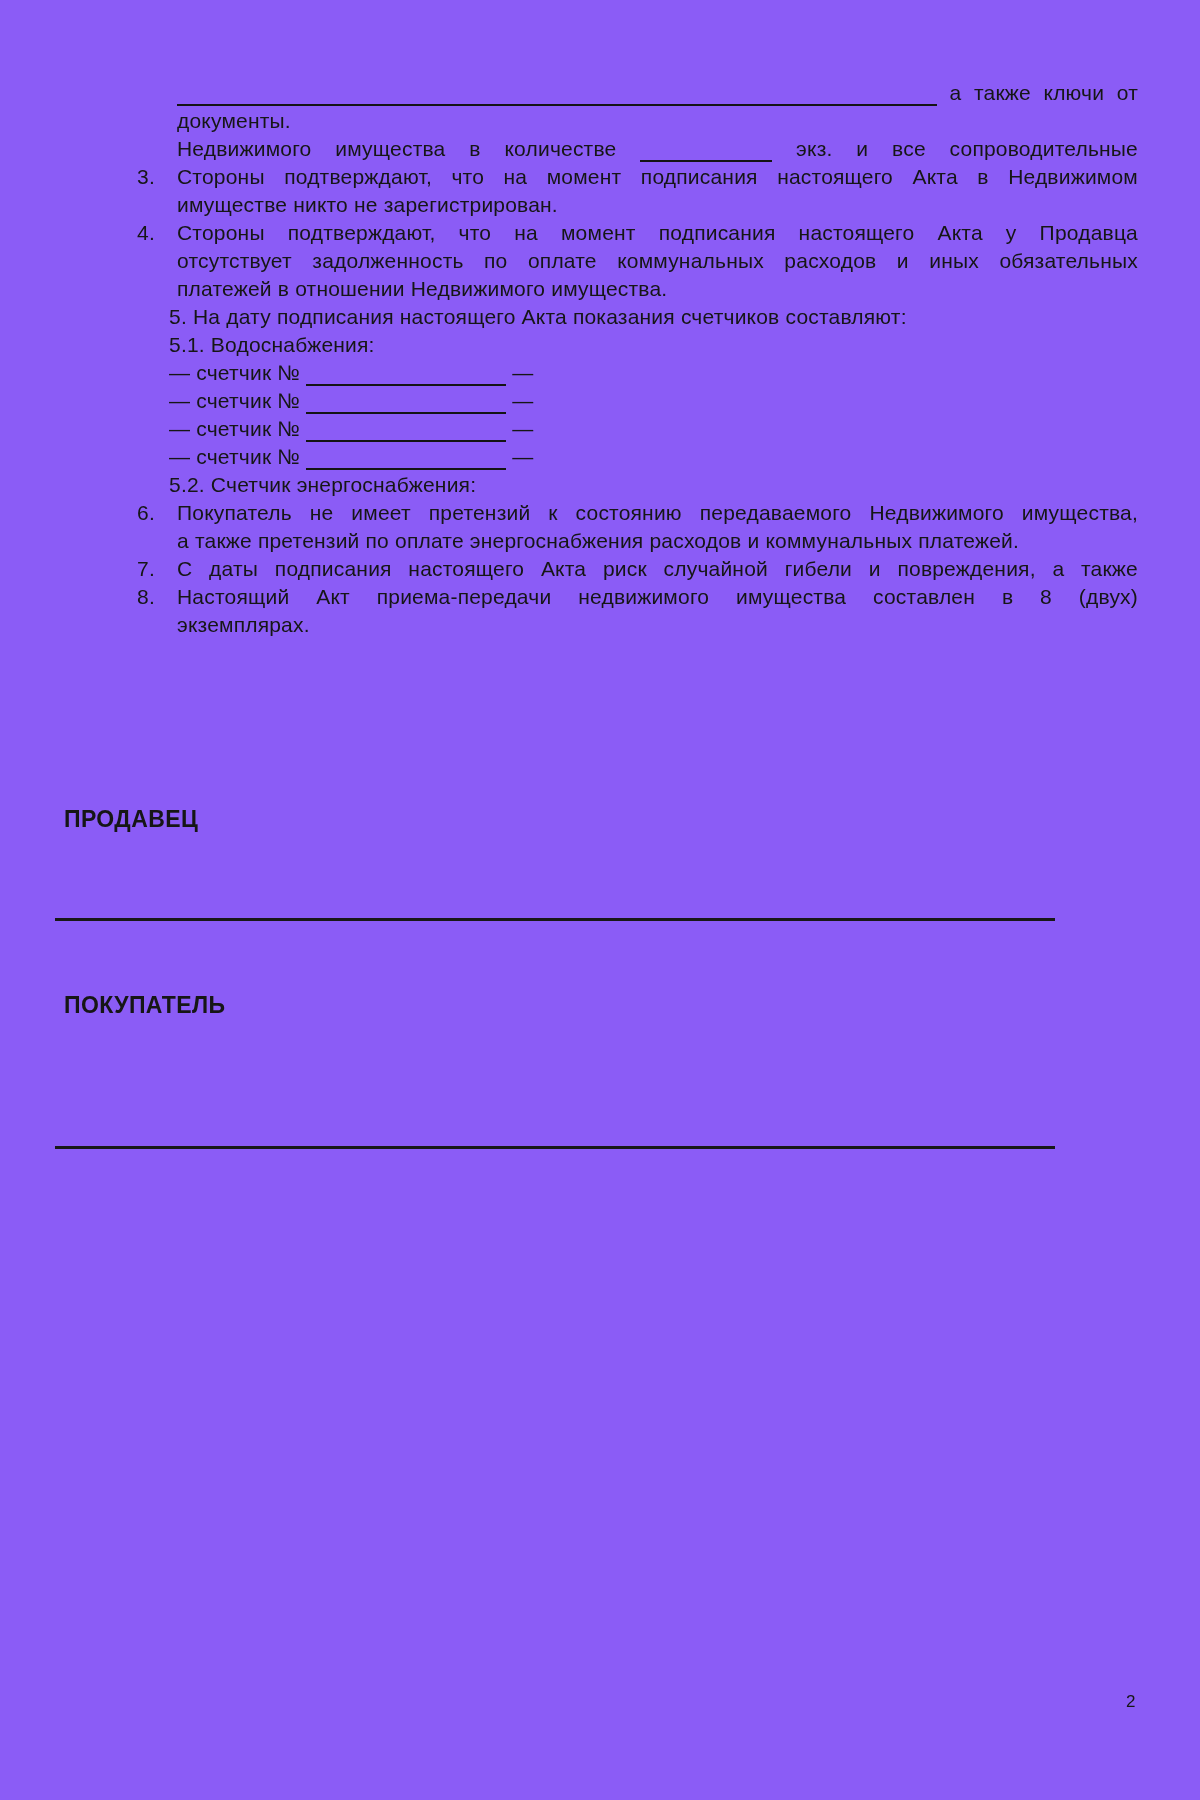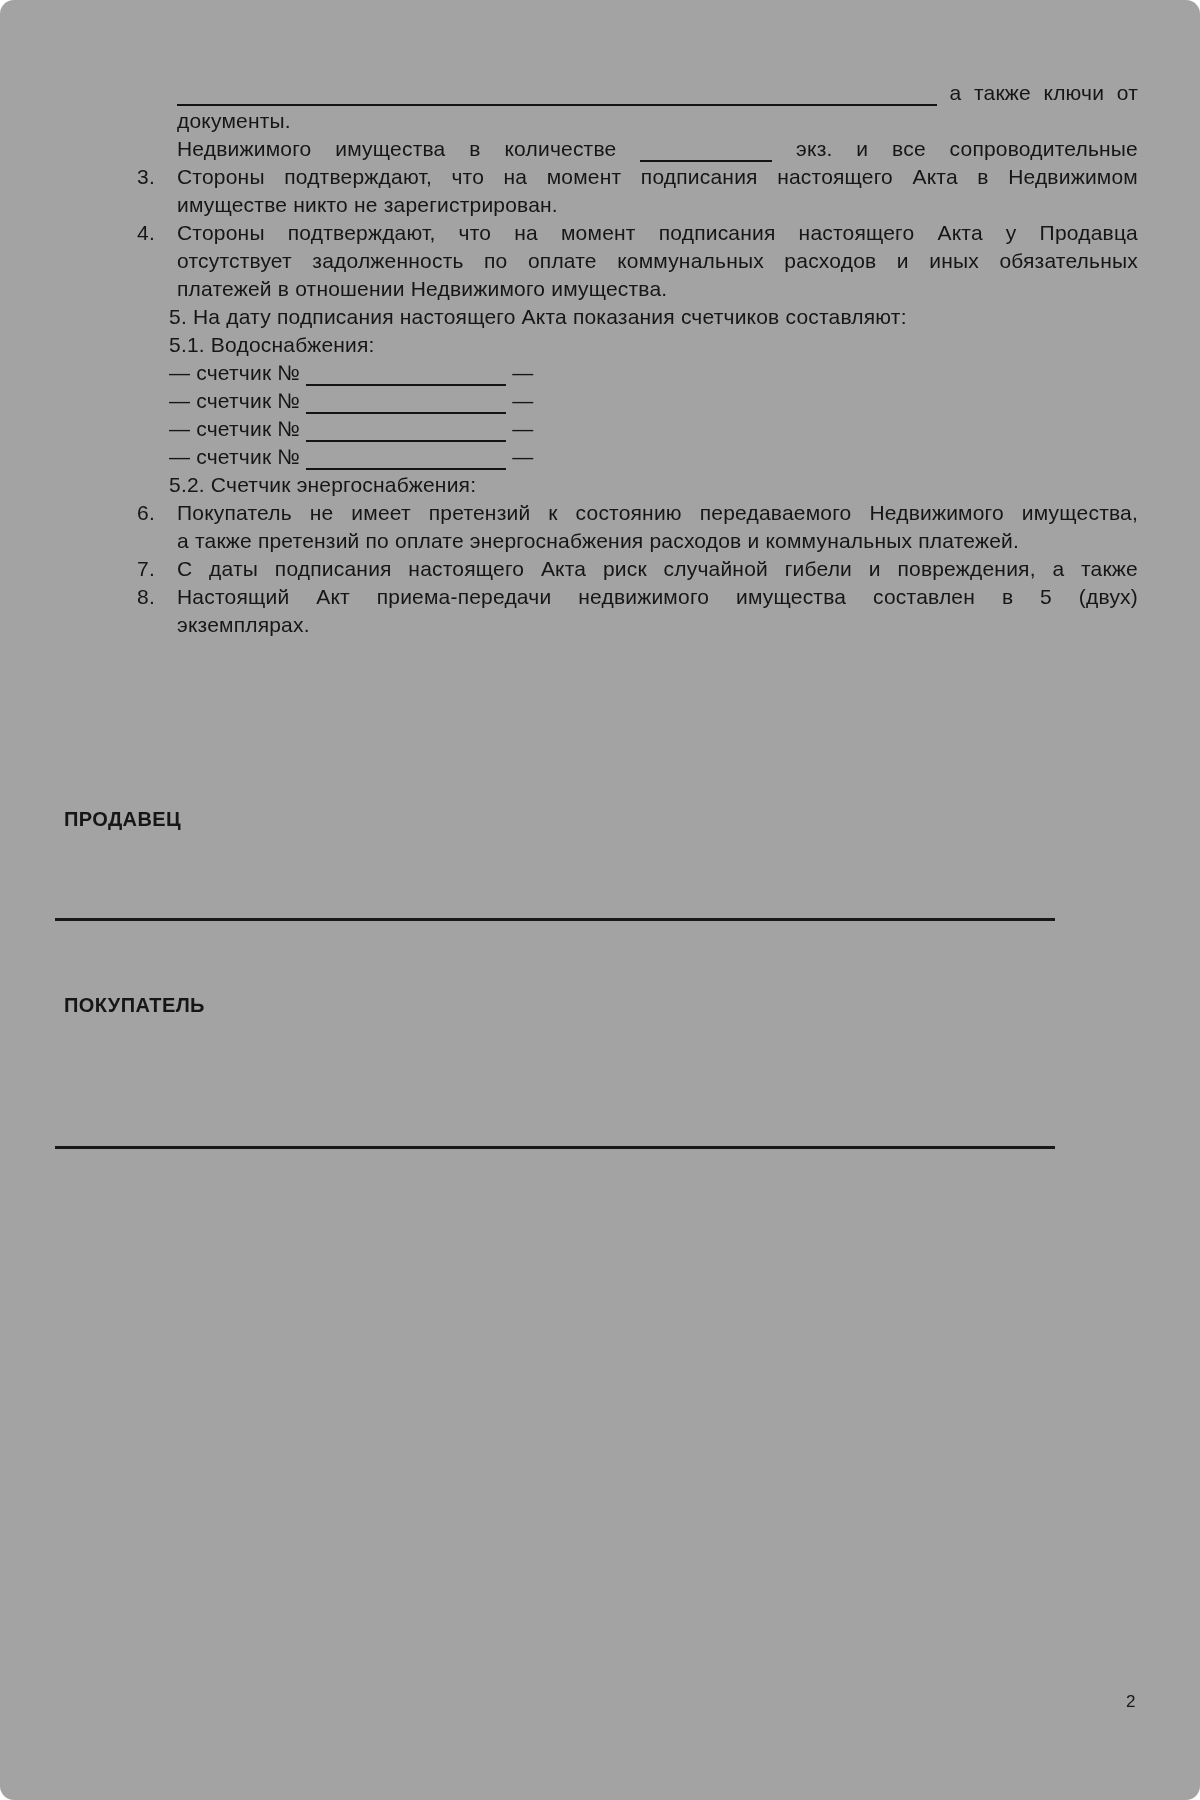--- a/index.html
+++ b/index.html
@@ -1,40 +1,40 @@
 <!DOCTYPE html>
 <html><head>
 <meta charset="utf-8">
 <style>
   html,body{margin:0;padding:0;}
   body{
     width:1200px;height:1800px;background:#ffffff;position:relative;
     font-family:"Liberation Sans","DejaVu Sans",sans-serif;
     color:#161616;overflow:hidden;
   }
-  .page{position:absolute;inset:0;background:#a3a3a3;border-radius:14px;}
+  .page{position:absolute;inset:0;background:#8b5cf6;}
   .content{
     position:absolute;left:137px;top:79px;width:1001px;
     font-size:21px;line-height:28px;letter-spacing:0.2px;
   }
   .ln{position:relative;min-height:28px;}
   .ln .num{position:absolute;left:0;top:0;}
   .ln .txt{display:block;margin-left:32px;}
   .ln.indent .txt{margin-left:40px;}
   .ln.j .txt{text-align:justify;text-align-last:justify;}
   
   .ul{display:inline-block;height:16px;border-bottom:2px solid #141414;margin-bottom:-6px;}
   .ul-keys{width:760px;}
   .ul-count{width:132px;}
   .ul-m{width:200px;}
   .ul-t1{width:200px;}
   .ul-t2{width:365px;}
   .ul-t3{width:262px;}
   .sig-label{
-    position:absolute;left:64px;font-size:20px;font-weight:bold;
+    position:absolute;left:64px;font-size:23px;font-weight:bold;
     letter-spacing:0.4px;line-height:26px;
   }
   .sig-label.seller{top:806px;}
   .sig-label.buyer{top:992px;}
   .sig-line{
     position:absolute;left:55px;width:1000px;height:0;
     border-top:3px solid #181818;
   }
   .sig-line.seller{top:918px;}
   .sig-line.buyer{top:1146px;}
@@ -109,21 +109,21 @@
       <span class="txt">а также претензий по оплате энергоснабжения расходов и коммунальных платежей.</span>
     </div>
 
     <div class="ln indent j">
       <span class="num">7.</span>
       <span class="txt">С даты подписания настоящего Акта риск случайной гибели и повреждения, а также</span>
     </div>
 
     <div class="ln indent j">
       <span class="num">8.</span>
-      <span class="txt">Настоящий Акт приема-передачи недвижимого имущества составлен в 5 (двух)</span>
+      <span class="txt">Настоящий Акт приема-передачи недвижимого имущества составлен в 8 (двух)</span>
     </div>
     <div class="ln indent">
       <span class="txt">экземплярах.</span>
     </div>
 
   </div>
 
   <div class="sig-label seller">ПРОДАВЕЦ</div>
   <div class="sig-line seller"></div>
 

